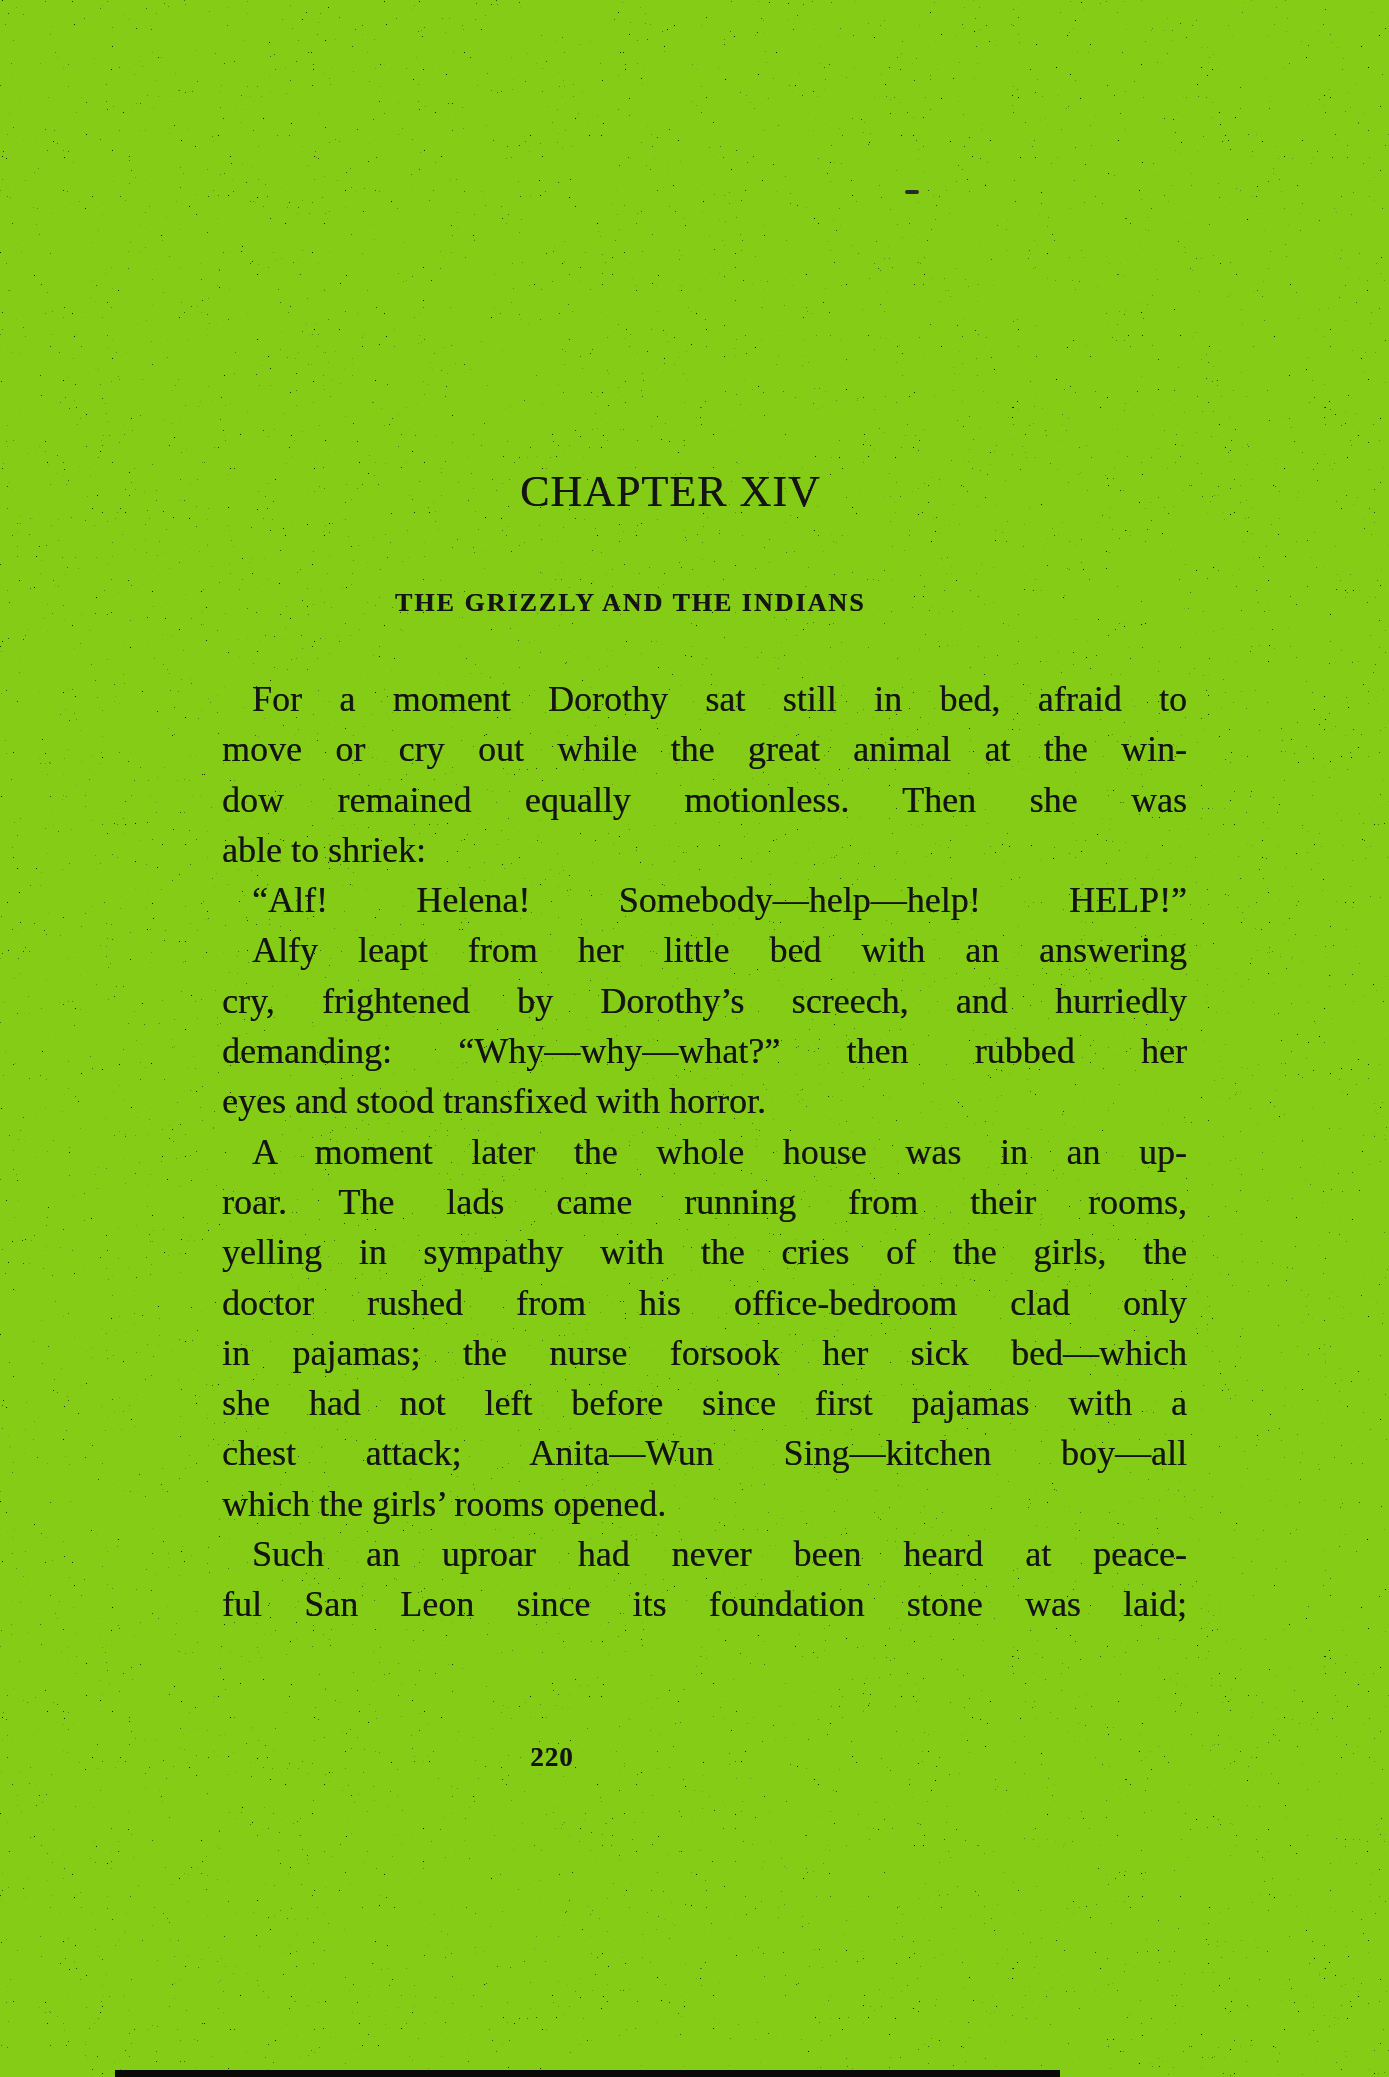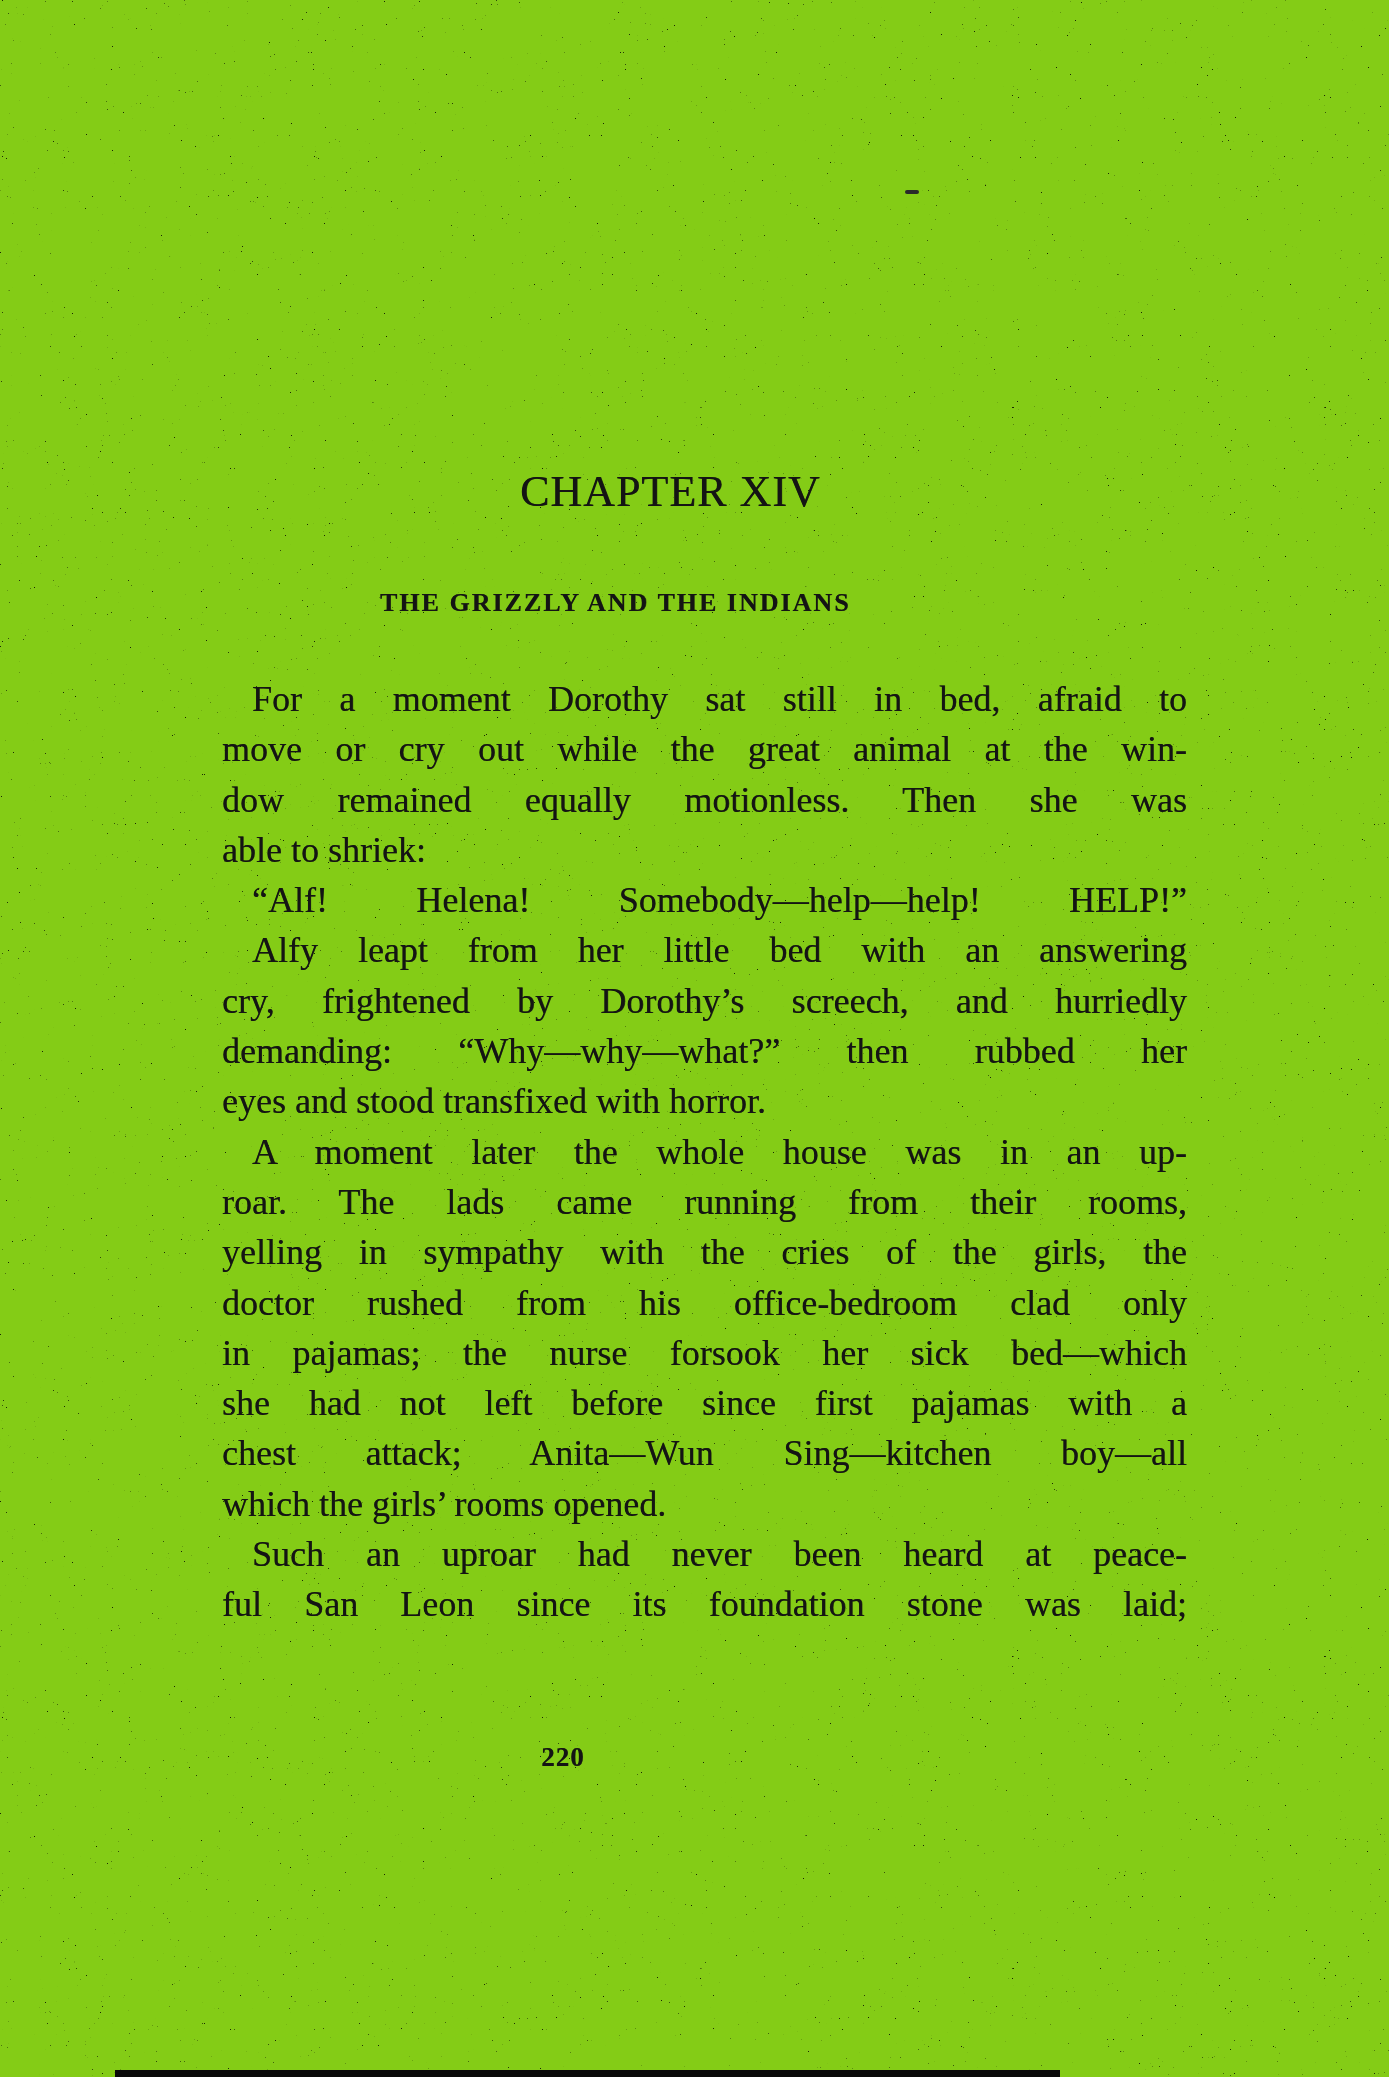--- a/index.html
+++ b/index.html
@@ -23,21 +23,21 @@
     font-size: 44px;
     line-height: 48px;
     font-weight: 400;
     letter-spacing: 1px;
     white-space: nowrap;
     text-shadow: 0.4px 0.4px 0.5px rgba(10,10,10,0.75);
   }
   .section-heading {
     position: absolute;
     top: 588px;
-    left: 380px;
+    left: 395px;
     font-size: 26px;
     line-height: 30px;
     font-weight: 700;
     letter-spacing: 2px;
     white-space: nowrap;
     text-shadow: 0.3px 0.3px 0.4px rgba(10,10,10,0.6);
   }
   .body-text {
     position: absolute;
     top: 674px;
@@ -56,21 +56,21 @@
   .line.no-j {
     text-align: left;
     text-align-last: left;
   }
   .line.ind {
     text-indent: 30px;
   }
   .page-number {
     position: absolute;
     top: 1742px;
-    left: 233px;
+    left: 222px;
     width: 660px;
     text-align: center;
     font-size: 27px;
     font-weight: 700;
     letter-spacing: 1px;
     text-shadow: 0.3px 0.3px 0.4px rgba(10,10,10,0.6);
   }
   .noise-overlay {
     position: absolute;
     top: 0;

